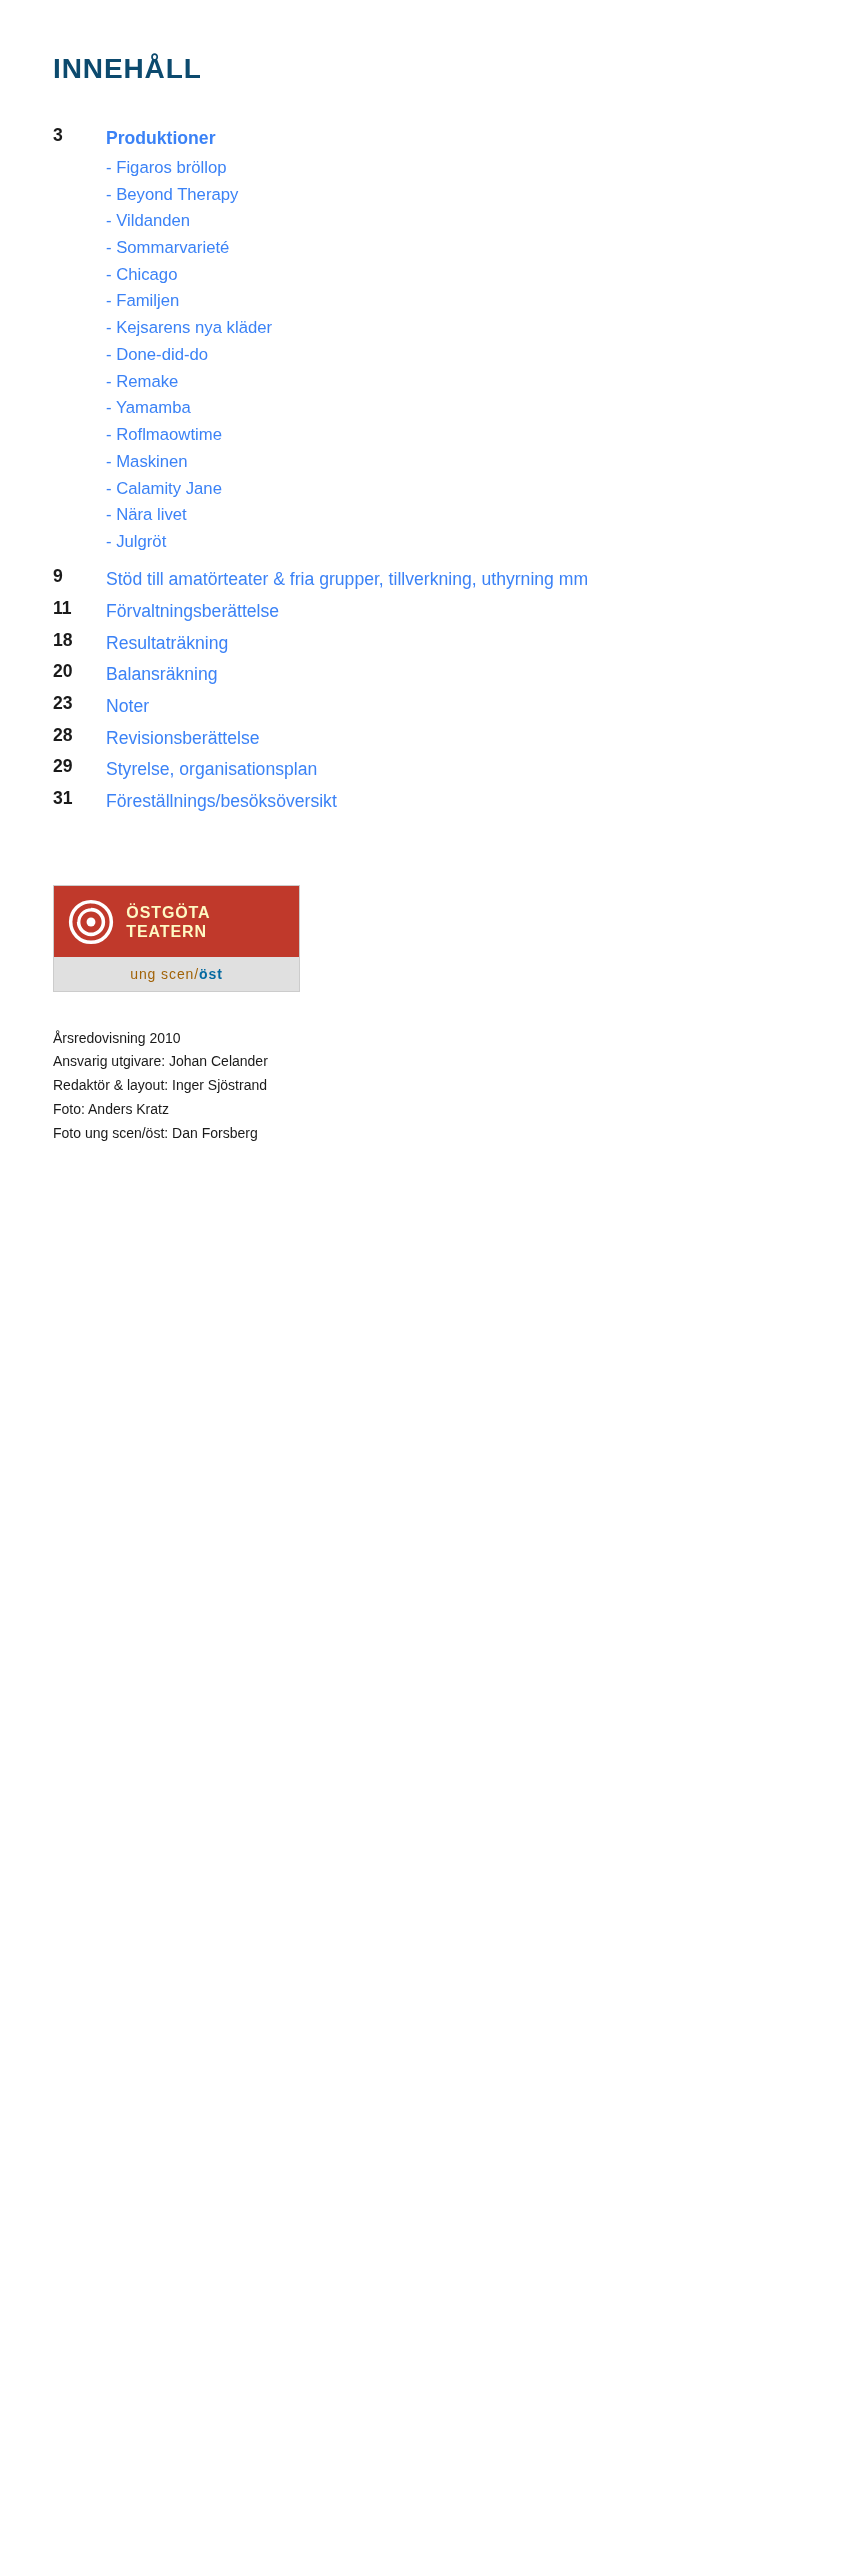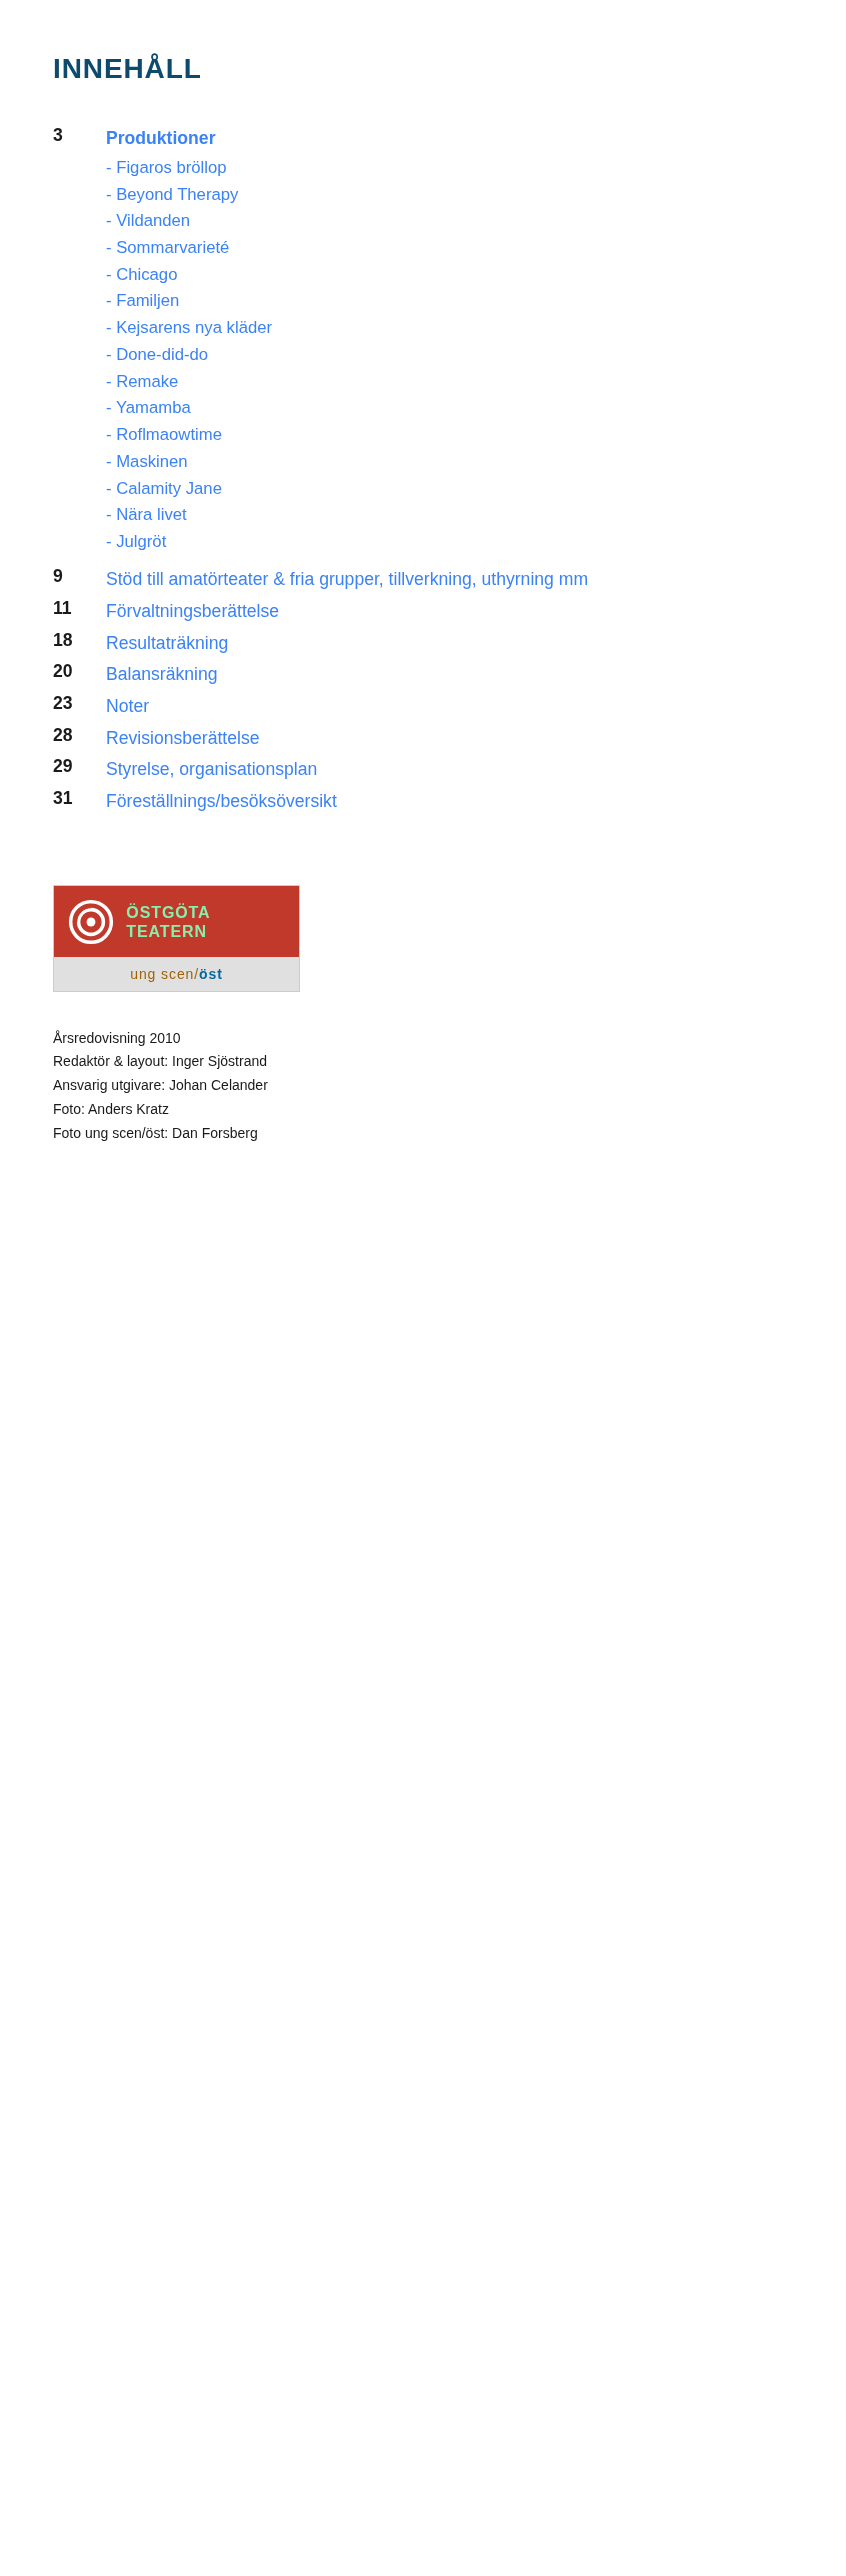--- a/index.html
+++ b/index.html
@@ -81,21 +81,21 @@
 
     .logo-top {
       background: #c0392b;
       padding: 12.3px 14px;
       display: flex;
       align-items: center;
       gap: 12.3px;
     }
 
     .logo-text-right {
-      color: #86efac;
+      color: #fef9c3;
       font-weight: 900;
       font-size: 16px;
       line-height: 1.2;
       letter-spacing: 0.9px;
     }
 
     .logo-bottom {
       background: #e0e0e0;
       padding: 8.8px 14px;
       display: flex;
@@ -243,18 +243,18 @@
     <div class="logo-bottom">
       <span class="logo-bottom-text">
         <span>ung scen/</span><span style="color:#0369a1; font-weight:900;">öst</span>
       </span>
     </div>
   </div>
 </div>
 
 <div class="footer-info">
   <p>Årsredovisning 2010</p>
+  <p>Ansvarig utgivare: Johan Celander</p>
   <p>Redaktör &amp; layout: Inger Sjöstrand</p>
-  <p>Ansvarig utgivare: Johan Celander</p>
   <p>Foto: Anders Kratz</p>
   <p>Foto ung scen/öst: Dan Forsberg</p>
 </div>
 
 
 </body></html>

